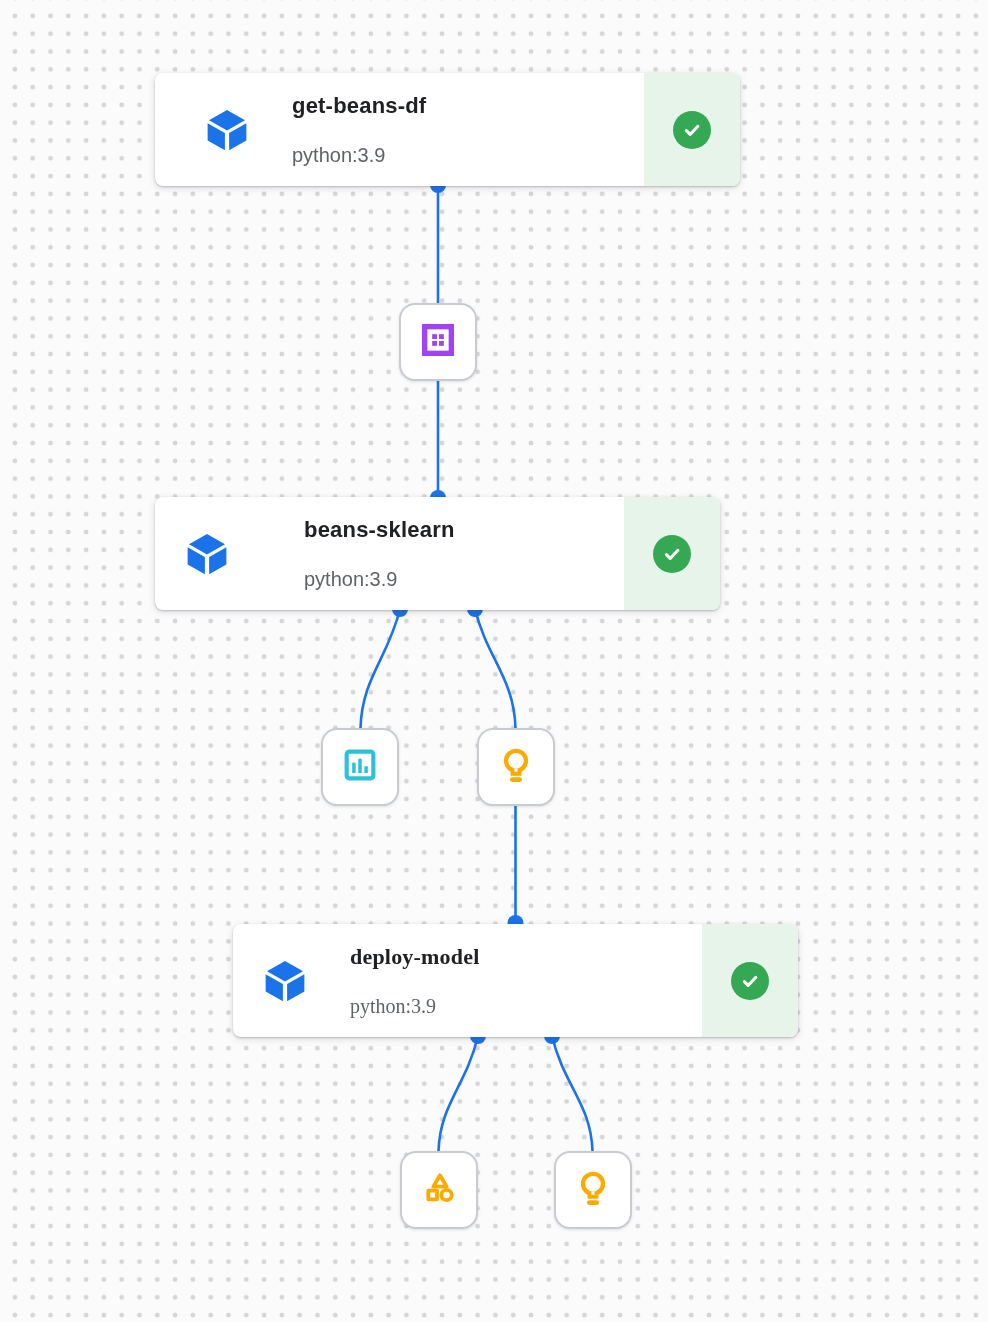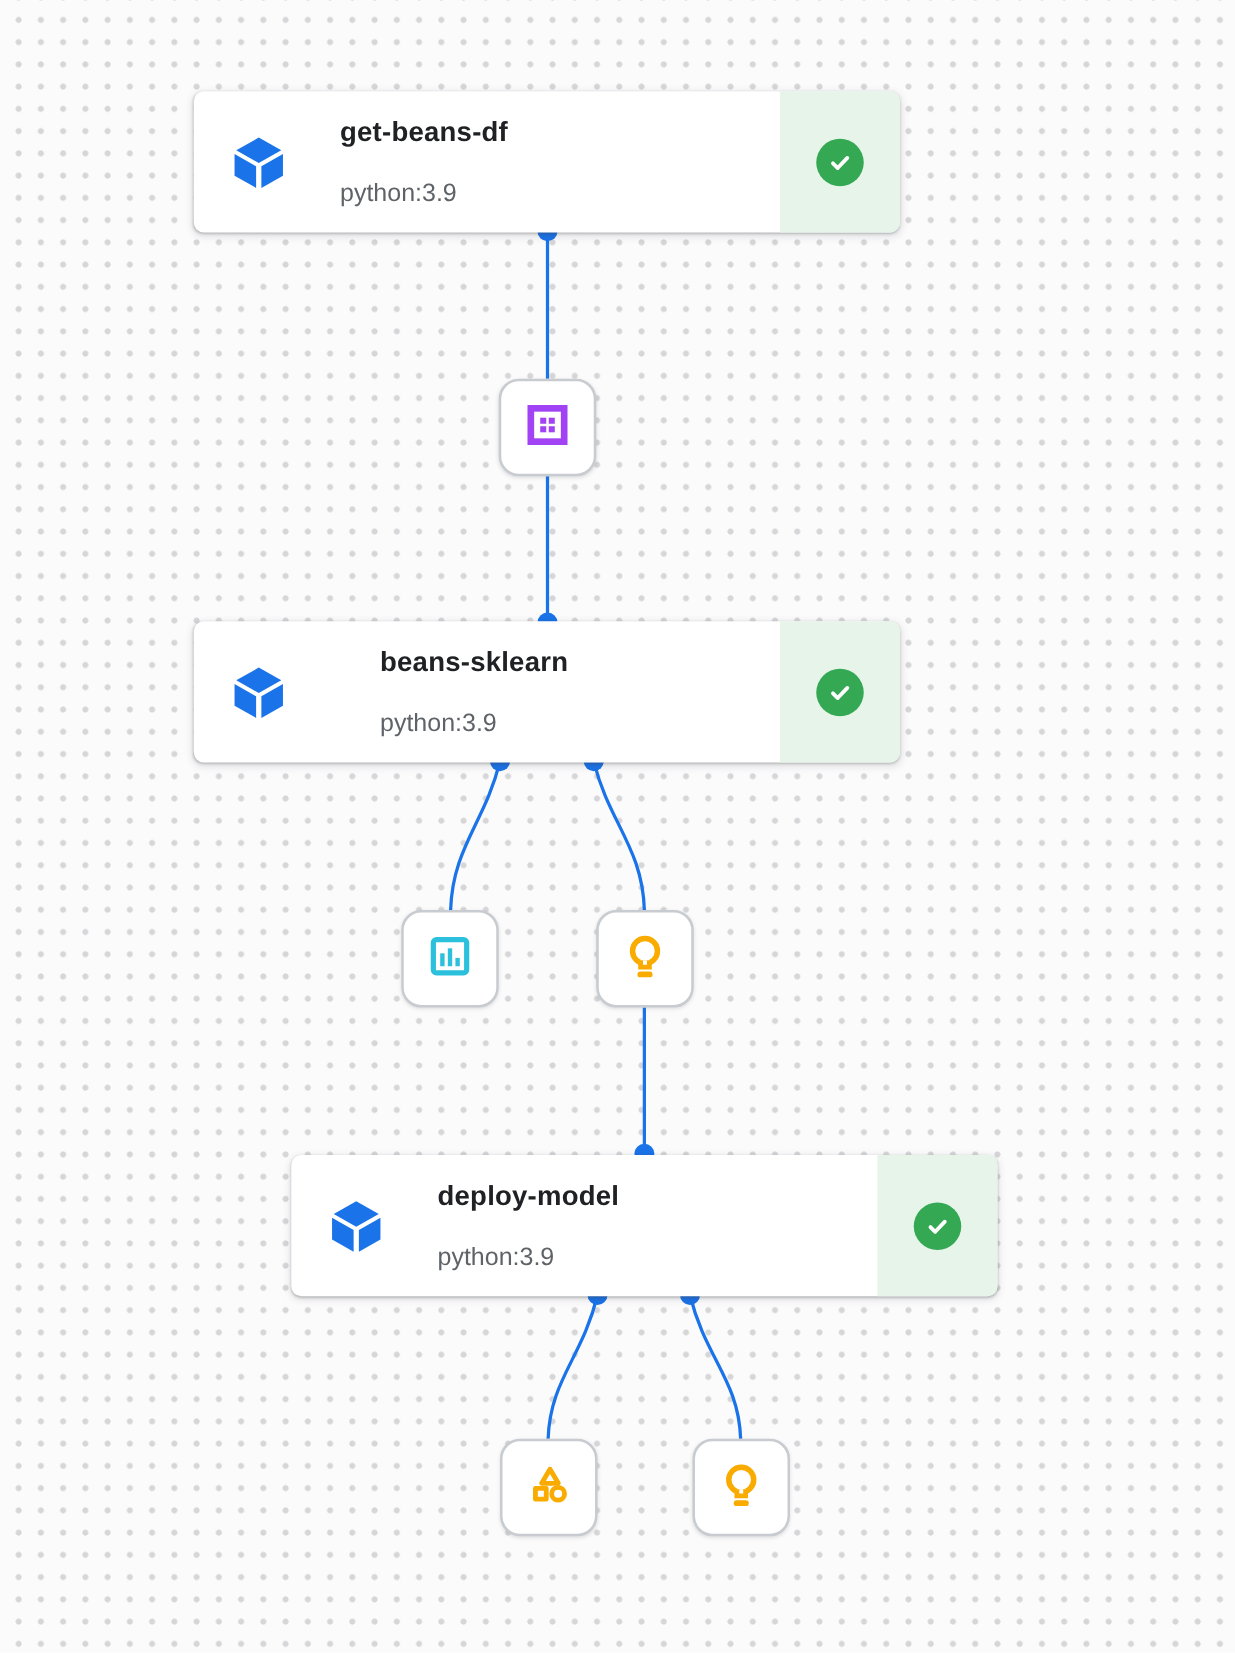--- a/index.html
+++ b/index.html
@@ -26,23 +26,23 @@
     position: absolute;
     width: 565px;
     height: 113px;
     background: #ffffff;
     border-radius: 8px;
     box-shadow: 0 1px 2px rgba(60,64,67,.28), 0 2px 6px 1px rgba(60,64,67,.13);
     display: flex;
     align-items: center;
     cursor: pointer;
   }
-  .card-1 { left: 155px; top: 73px; }
+  .card-1 { left: 155px; top: 73px; padding-left: 20px; }
   .card-2 { left: 155px; top: 497px; gap: 32px; }
-  .card-3 { left: 233px; top: 924px; }
+  .card-3 { left: 233px; top: 924px; font-family: Liberation Serif, serif; }
 
   .task-icon {
     flex: 0 0 auto;
     margin-left: 29px;
     width: 46px;
     height: 46px;
     display: flex;
     align-items: center;
     justify-content: center;
   }

